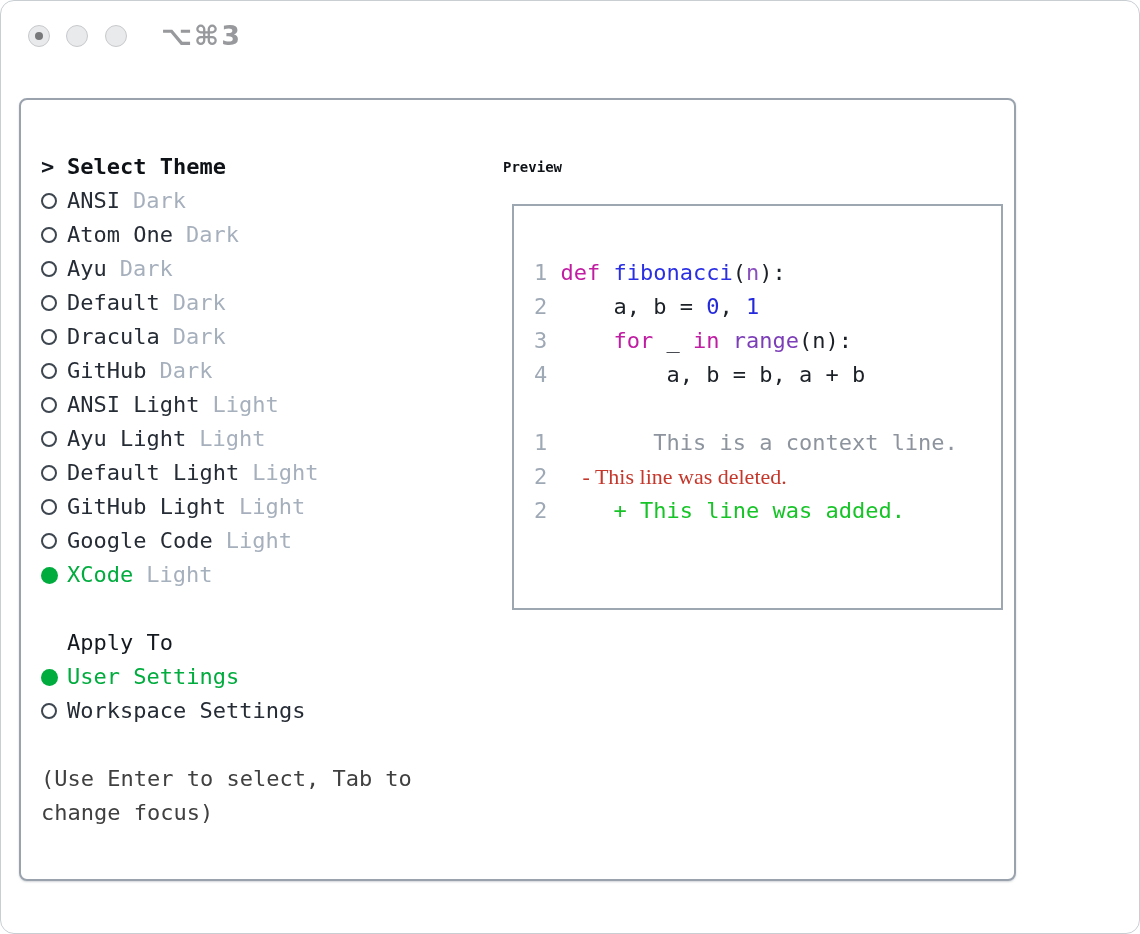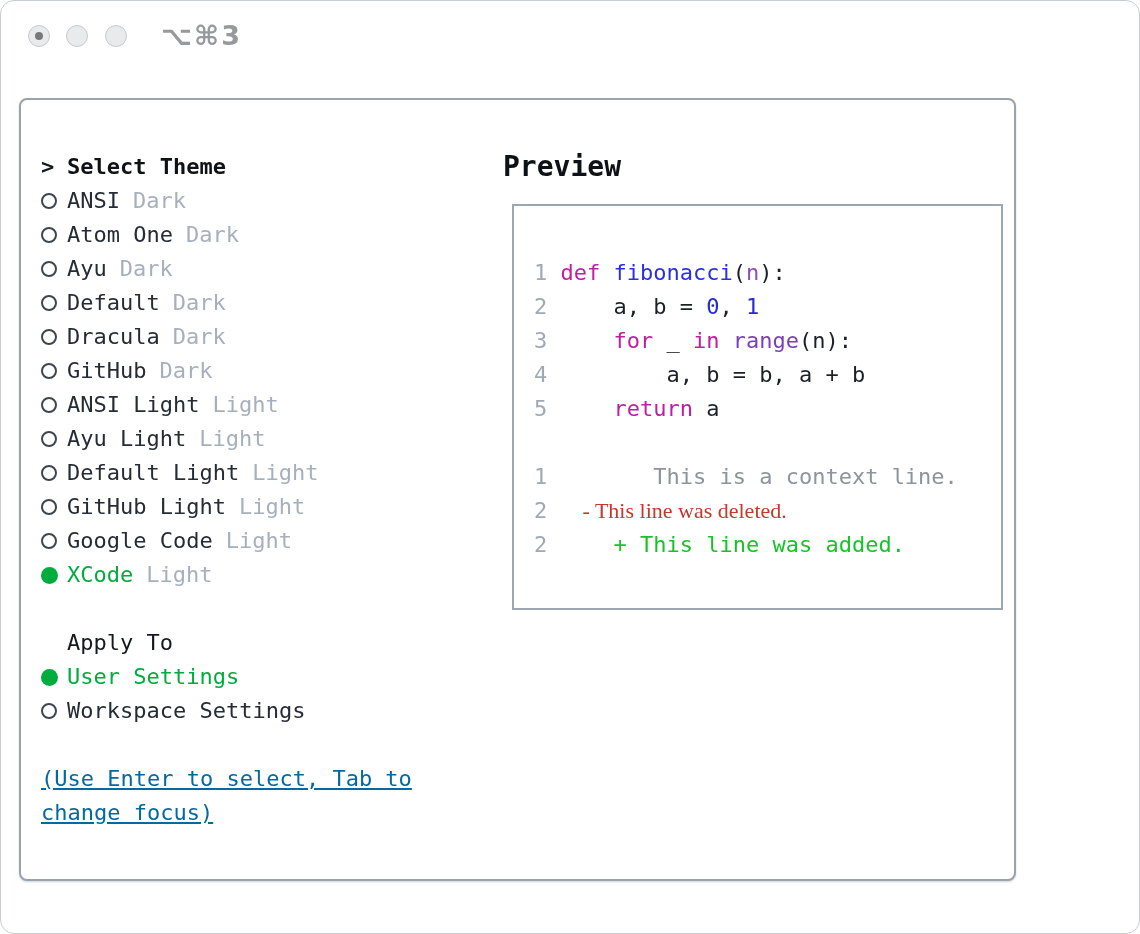--- a/index.html
+++ b/index.html
@@ -32,24 +32,24 @@
   .row{display:flex;align-items:center;height:34px;white-space:pre;}
   .marker{display:inline-flex;width:26px;flex:0 0 26px;align-items:center;}
   .ring{width:16px;height:16px;box-sizing:border-box;border:2px solid #3e4650;border-radius:50%;}
   .gdot{width:17px;height:17px;border-radius:50%;background:var(--green);}
   .cursor{font-weight:700;color:#14191f;}
   .ltitle{font-weight:700;color:#0e1216;text-align:right;}
   .tname{color:#262c35;}
   .tname.sel{color:var(--green);}
   .variant{color:#a6b0bd;margin-left:13px;}
   .applytitle{color:#14191f;}
-  .hintrow{height:34px;line-height:34px;color:#0369a1;white-space:pre;text-decoration:underline;}
+  .hintrow{height:34px;line-height:34px;color:#404040;white-space:pre;}
   
   .pvtitle{position:absolute;left:482px;top:50px;height:34px;line-height:34px;
-      font-size:28px;font-weight:700;color:#0e1216;}
+      font-size:14px;font-weight:700;color:#0e1216;}
   .pvbox{position:absolute;left:491px;top:104px;width:491px;height:406px;
       box-sizing:border-box;border:2px solid #9da7b1;background:#ffffff;
       padding:50px 0 12px 20px;overflow:hidden;}
   .pline{height:34px;line-height:34px;font-size:22px;white-space:pre;}
   .seg{white-space:pre;}
   .ln{color:#9fa9b6;}
   .kw{color:var(--kw);}
   .fn{color:var(--fn);}
   .nm{color:var(--nm);}
   .pm{color:var(--pm);}
@@ -110,21 +110,20 @@
       <div class="hintrow">change focus)</div>
     </div>
 
     <div class="pvtitle">Preview</div>
     <div class="pvbox">
       <div id="preview-lines">
           <div class="pline"><span class="seg ln">1 </span><span class="seg kw">def </span><span class="seg fn">fibonacci</span><span class="seg pl">(</span><span class="seg pm">n</span><span class="seg pl">):</span></div>
           <div class="pline"><span class="seg ln">2 </span><span class="seg pl">    a, b = </span><span class="seg nm">0</span><span class="seg pl">, </span><span class="seg nm">1</span></div>
           <div class="pline"><span class="seg ln">3 </span><span class="seg pl">    </span><span class="seg kw">for</span><span class="seg pl"> _ </span><span class="seg kw">in</span><span class="seg pl"> </span><span class="seg pr">range</span><span class="seg pl">(n):</span></div>
           <div class="pline"><span class="seg ln">4 </span><span class="seg pl">        a, b = b, a + b</span></div>
-          <div class="pline"><span class="seg ln">5 </span><span class="seg pl">    </span><span class="seg kw">return</span><span class="seg pl"> a</span></div>
           <div class="pline"></div>
           <div class="pline"><span class="seg ln">1 </span><span class="seg ctx">       This is a context line.</span></div>
           <div class="pline"><span class="seg ln">2 </span><span class="seg del">    - This line was deleted.</span></div>
           <div class="pline"><span class="seg ln">2 </span><span class="seg add">    + This line was added.</span></div>
         </div>
     </div>
 
   </div>
 </div>
 

